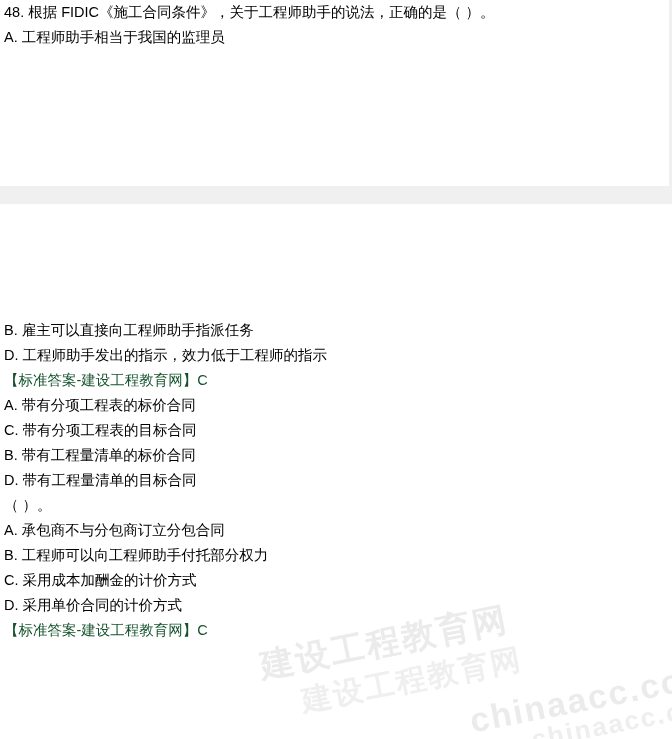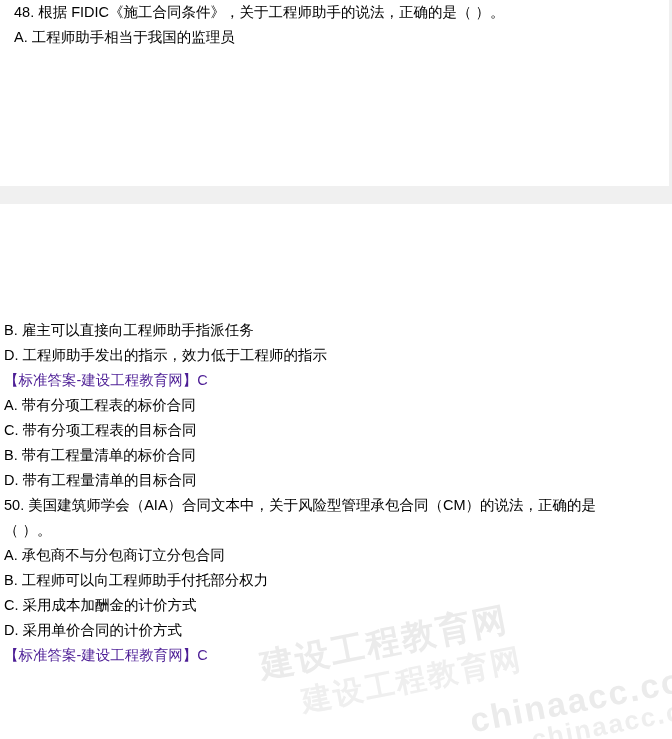--- a/index.html
+++ b/index.html
@@ -55,21 +55,20 @@
     line-height: 25px;
     white-space: nowrap;
     padding-left: 4px;
     color: #000;
   }
   .block-top {
     position: absolute;
     top: 0;
     left: 0;
     width: 571px;
-    margin-left: 10px;
   }
   .gap-band {
     position: absolute;
     top: 186px;
     left: 0;
     width: 672px;
     height: 18px;
     background: #f0f0f0;
   }
   .right-edge {
@@ -80,21 +79,21 @@
     height: 186px;
     background: #f0f0f0;
   }
   .block-bottom {
     position: absolute;
     top: 318px;
     left: 0;
     width: 672px;
   }
   .ans {
-    color: #4c1d95;
+    color: #14532d;
   }
 </style>
 </head>
 <body>
 
 <div class="page">
 
   <div class="watermark-layer">
     <div class="wm wm-1">建设工程教育网</div>
     <div class="wm wm-2">chinaacc.com</div>
@@ -115,21 +114,20 @@
     <div class="block-bottom">
       <div class="line">B. 雇主可以直接向工程师助手指派任务</div>
       <div class="line">D. 工程师助手发出的指示，效力低于工程师的指示</div>
       <div class="line ans">【标准答案-建设工程教育网】C</div>
 
       <div class="line">A. 带有分项工程表的标价合同</div>
       <div class="line">C. 带有分项工程表的目标合同</div>
       <div class="line">B. 带有工程量清单的标价合同</div>
       <div class="line">D. 带有工程量清单的目标合同</div>
 
-      <div class="line">50. 美国建筑师学会（AIA）合同文本中，关于风险型管理承包合同（CM）的说法，正确的是</div>
       <div class="line">（  ）。</div>
       <div class="line">A. 承包商不与分包商订立分包合同</div>
       <div class="line">B. 工程师可以向工程师助手付托部分权力</div>
       <div class="line">C. 采用成本加酬金的计价方式</div>
       <div class="line">D. 采用单价合同的计价方式</div>
       <div class="line ans">【标准答案-建设工程教育网】C</div>
     </div>
 
   </div>
 </div>

